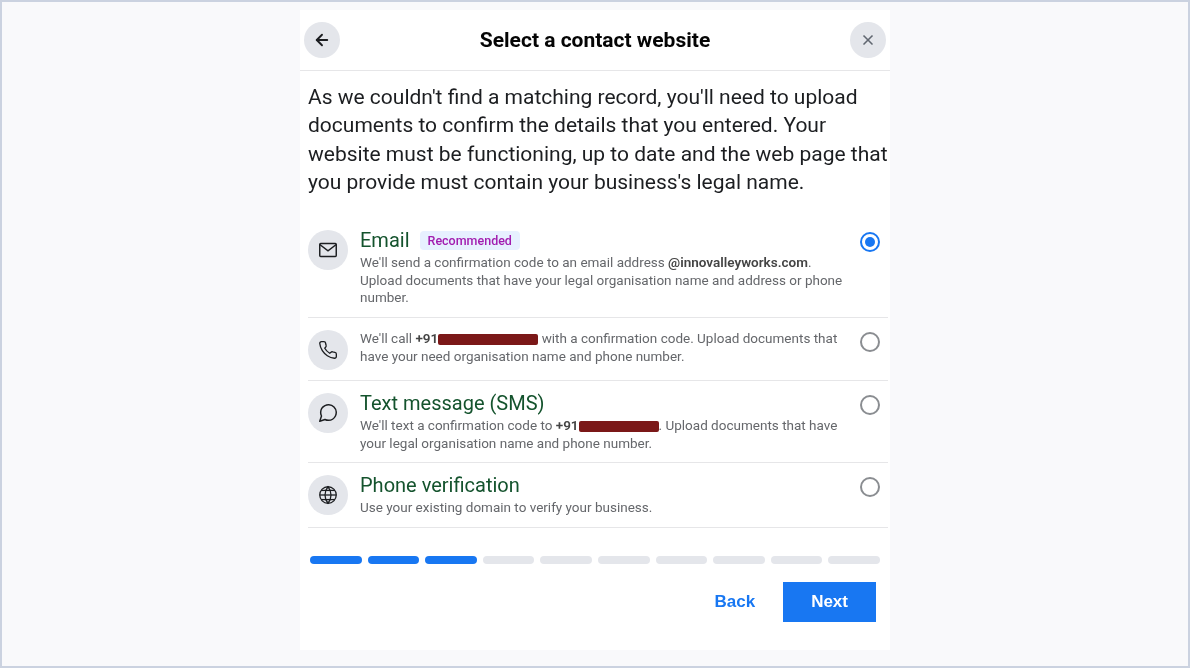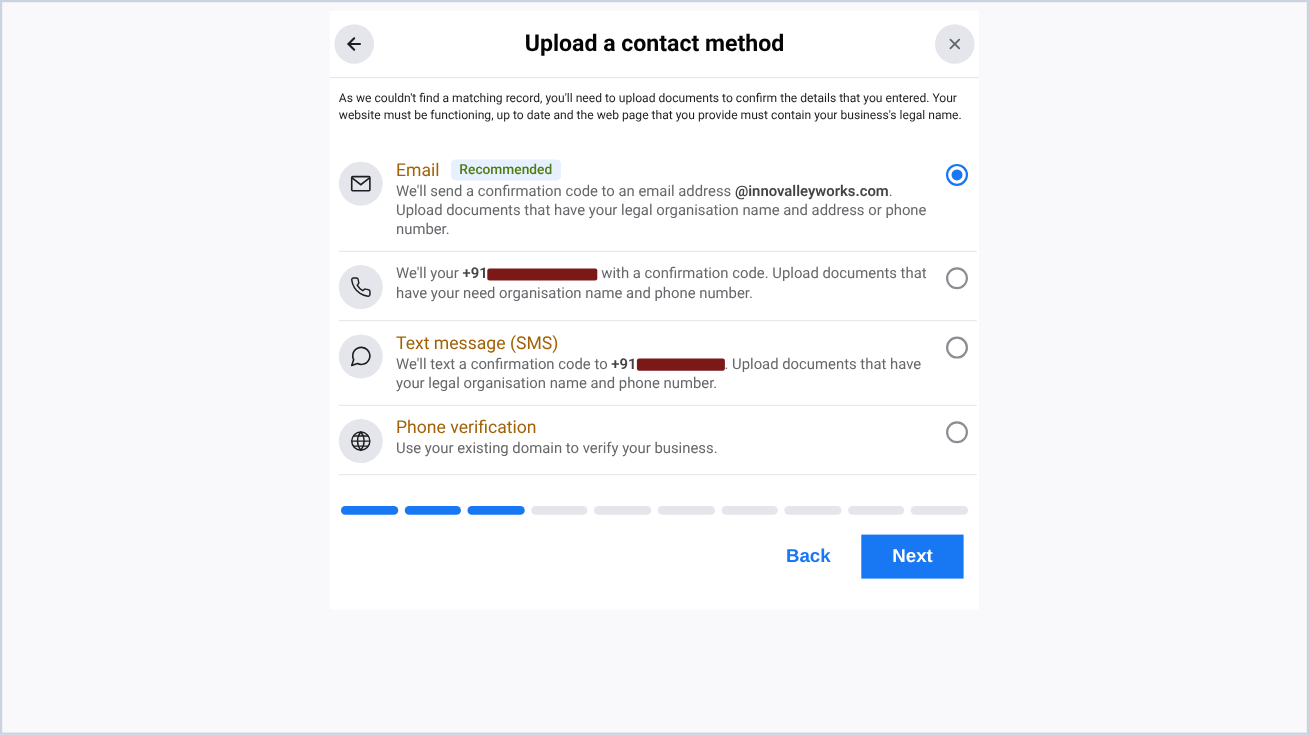--- a/index.html
+++ b/index.html
@@ -45,21 +45,21 @@
       font-size: 21px;
       font-weight: 700;
       color: #050505;
       text-align: center;
       flex: 1;
     }
     .content {
       padding: 12px 2px 12px 8px;
     }
     .intro-text {
-      font-size: 11px;
+      font-size: 21px;
       line-height: 1.35;
       color: #1c1e21;
     }
     .bullet-list {
       list-style: disc;
       padding-left: 26px;
       margin-top: 18px;
       font-size: 15.5px;
       color: #1c1e21;
       line-height: 1.35;
@@ -91,27 +91,27 @@
     .option-body {
       flex: 1;
       min-width: 0;
     }
     .option-title-row {
       display: flex;
       align-items: center;
       gap: 10px;
     }
     .option-title {
-      font-size: 16px;
+      font-size: 20px;
       font-weight: 400;
-      color: #a16207;
+      color: #14532d;
     }
     .badge {
       font-size: 12.5px;
-      color: #4d7c0f;
+      color: #a21caf;
       background: #e7f0ff;
       padding: 2px 8px;
       border-radius: 4px;
       font-weight: 500;
       text-align: center;
     }
     .option-desc {
       font-size: 13.5px;
       color: #65676b;
       line-height: 1.3;
@@ -199,21 +199,21 @@
 
 <div class="modal">
 
   <div class="modal-header">
     <button class="icon-btn">
       <svg width="18" height="18" viewBox="0 0 24 24" fill="none" stroke="#1c1e21" stroke-width="2.5" stroke-linecap="round" stroke-linejoin="round">
           <line x1="19" y1="12" x2="5" y2="12"></line>
           <polyline points="12 19 5 12 12 5"></polyline>
         </svg>
     </button>
-    <h1 class="modal-title">Upload a contact method</h1>
+    <h1 class="modal-title">Select a contact website</h1>
     <button class="icon-btn">
       <svg width="16" height="16" viewBox="0 0 24 24" fill="none" stroke="#606770" stroke-width="2.5" stroke-linecap="round">
           <line x1="18" y1="6" x2="6" y2="18"></line>
           <line x1="6" y1="6" x2="18" y2="18"></line>
         </svg>
     </button>
   </div>
 
   <div class="content">
     <p class="intro-text">As we couldn't find a matching record, you'll need to upload documents to confirm the details that you entered. Your website must be functioning, up to date and the web page that you provide must contain your business's legal name.</p>
@@ -243,21 +243,21 @@
       </div>
 
       <div class="option-row">
         <div class="option-icon">
           <svg width="20" height="20" viewBox="0 0 24 24" fill="none" stroke="#1c1e21" stroke-width="1.6" stroke-linecap="round" stroke-linejoin="round">
               <path d="M22 16.92v3a2 2 0 0 1-2.18 2 19.79 19.79 0 0 1-8.63-3.07 19.5 19.5 0 0 1-6-6 19.79 19.79 0 0 1-3.07-8.67A2 2 0 0 1 4.11 2h3a2 2 0 0 1 2 1.72c.12.9.33 1.78.62 2.63a2 2 0 0 1-.45 2.11L8.09 9.91a16 16 0 0 0 6 6l1.45-1.19a2 2 0 0 1 2.11-.45c.85.29 1.73.5 2.63.62A2 2 0 0 1 22 16.92z"></path>
             </svg>
         </div>
         <div class="option-body">
           <div class="option-desc">
-            <span>We'll your </span><b>+91</b><span class="redacted-inline" style="width:100px;"></span><span> with a confirmation code. Upload documents that have your need organisation name and phone number.</span>
+            <span>We'll call </span><b>+91</b><span class="redacted-inline" style="width:100px;"></span><span> with a confirmation code. Upload documents that have your need organisation name and phone number.</span>
           </div>
         </div>
         <div class="radio-wrap">
           <input type="radio" class="radio" name="contact" style="">
         </div>
       </div>
 
       <div class="option-row">
         <div class="option-icon">
           <svg width="22" height="22" viewBox="0 0 24 24" fill="none" stroke="#1c1e21" stroke-width="1.6" stroke-linecap="round" stroke-linejoin="round">

